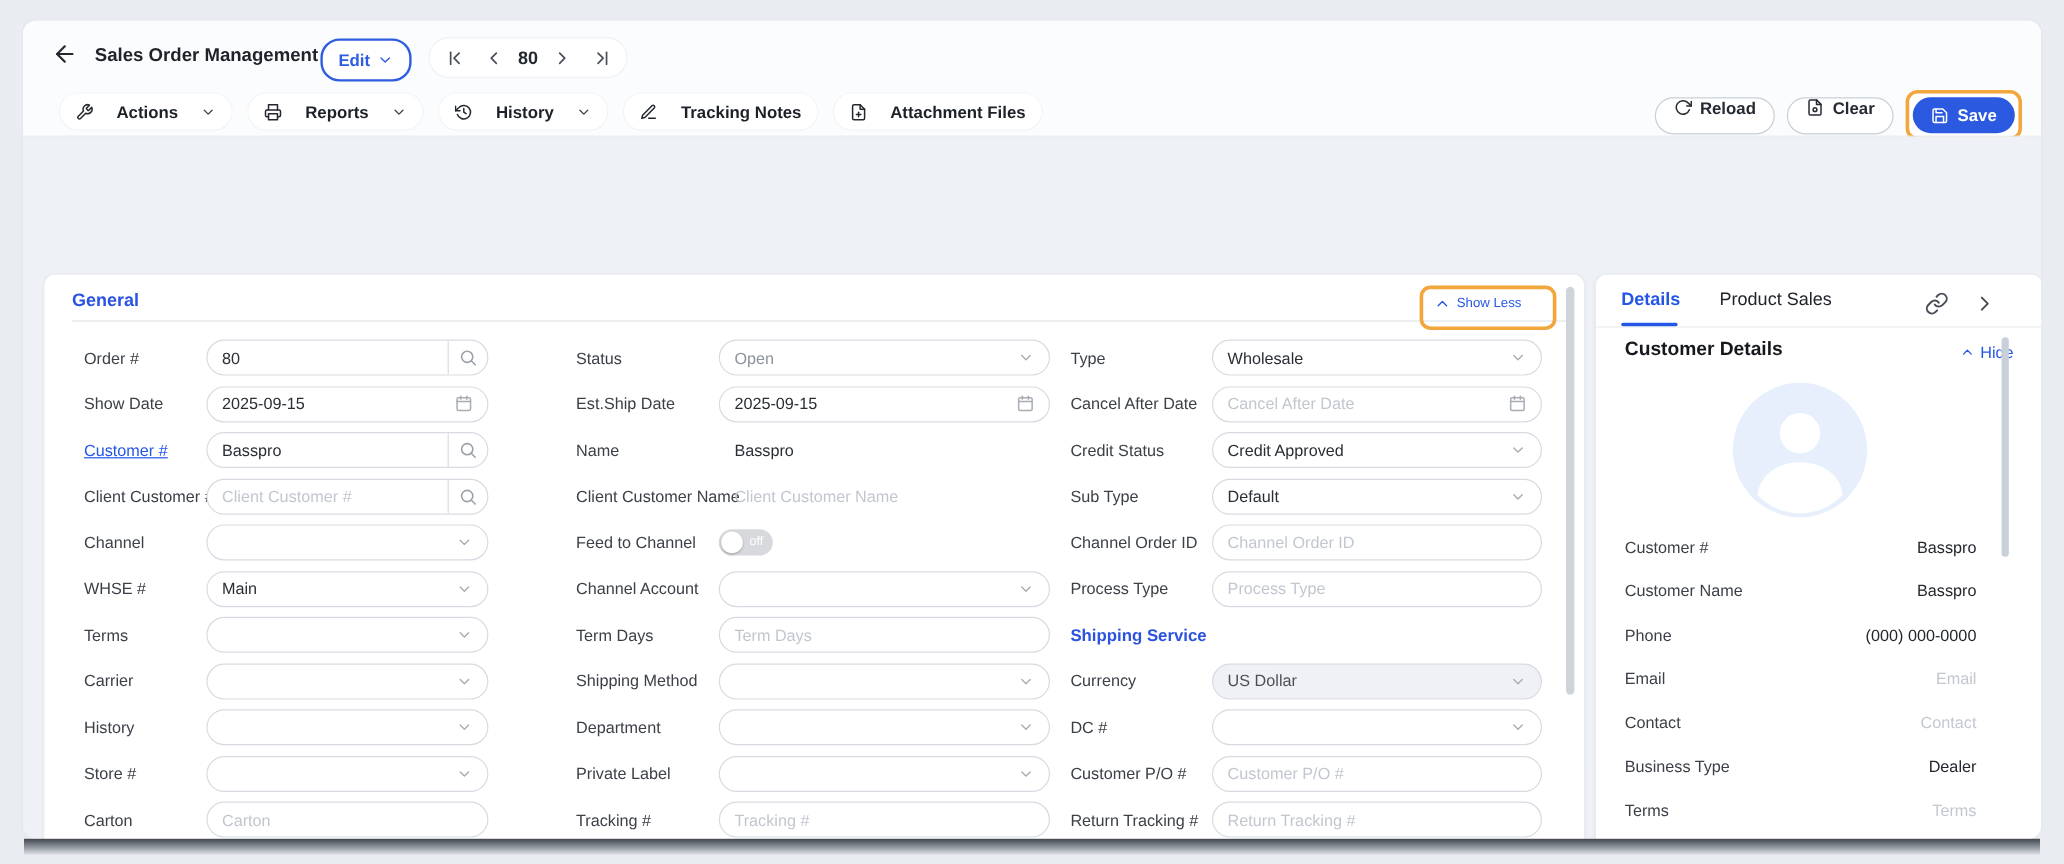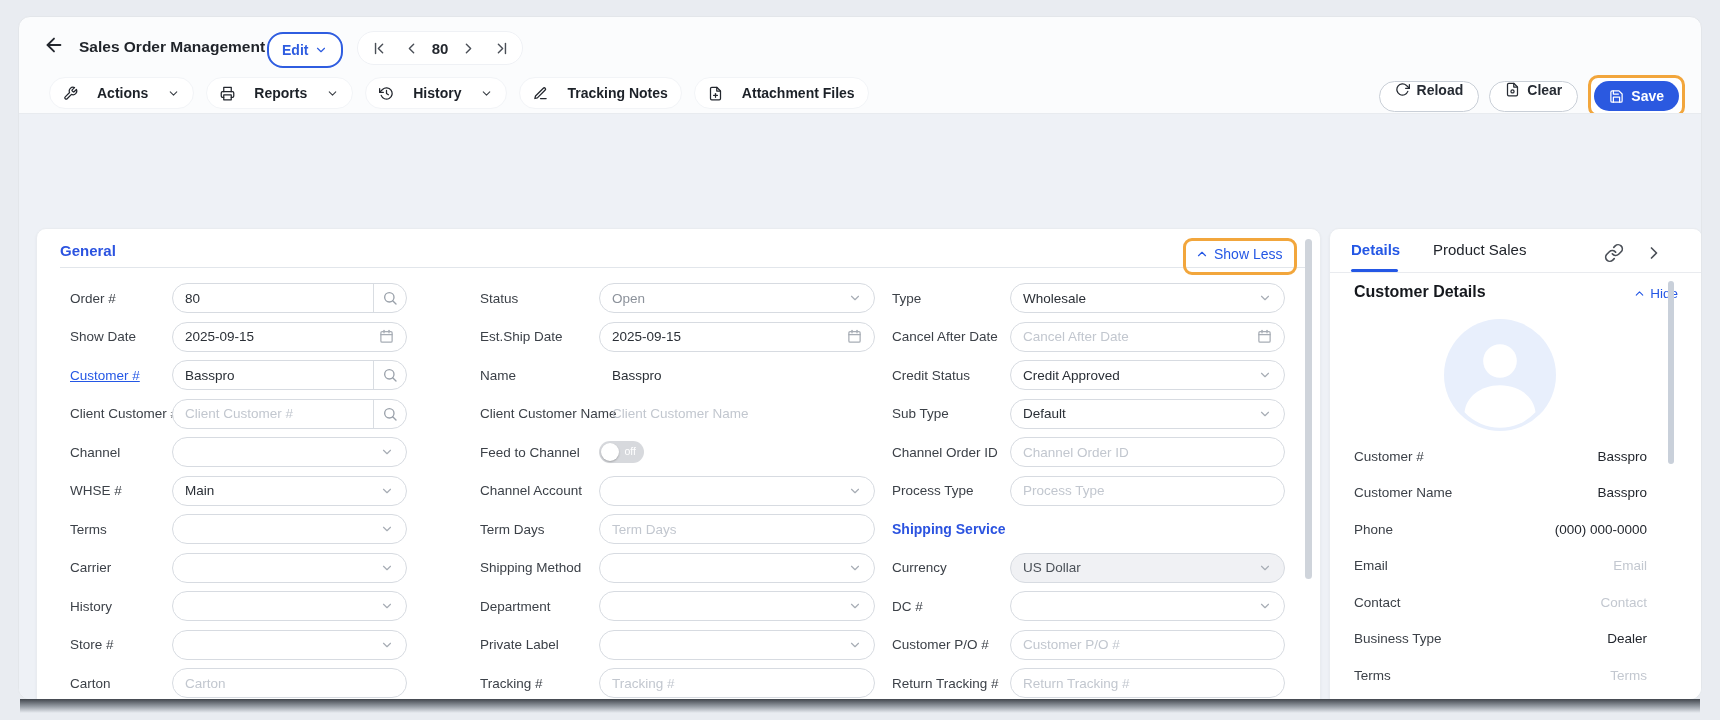--- a/index.html
+++ b/index.html
@@ -43,21 +43,21 @@
   .card { position:absolute; background:#fff; border:1px solid #e9ecf0; border-radius:10px;
           box-shadow:0 1px 3px rgba(30,40,60,.05); }
   .card-general { left:17px; top:114px; width:1285px; height:660px; }
   .card-details { left:1310px; top:114px; width:374px; height:660px; }
 
   .sec-title { position:absolute; left:23px; top:13px; font-size:15px; font-weight:700; color:#2b53e0; }
   .gen-divider { position:absolute; left:23px; right:12px; top:38px; border-top:1px solid #e2e6eb; }
   .hl { position:absolute; border:3px solid #f2a63c; border-radius:9px; pointer-events:none; }
   .hl-showless { left:1146px; top:9px; width:114px; height:37px; }
   .showless-link { position:absolute; left:1158px; top:17px; display:flex; align-items:center; gap:5px;
-                   color:#2457e5; font-size:14px; font-weight:500; cursor:pointer; }
+                   color:#2457e5; font-size:11px; font-weight:500; cursor:pointer; }
   .hl-ref { left:858px; top:470px; width:406px; height:45px; }
 
   .col { position:absolute; top:50px; }
   .col1 { left:33px;  width:337px; }
   .col2 { left:443px; width:395px; }
   .col3 { left:855px; width:393px; }
   .form-row { height:38.5px; display:flex; align-items:center; }
   .f-label { font-size:13.5px; color:#3c4148; white-space:nowrap; flex:none; padding-right:4px; }
   .col1 .f-label { width:102px; } .col2 .f-label { width:119px; } .col3 .f-label { width:118px; }
   .f-label.link { color:#2457e5; text-decoration:underline; cursor:pointer; }

